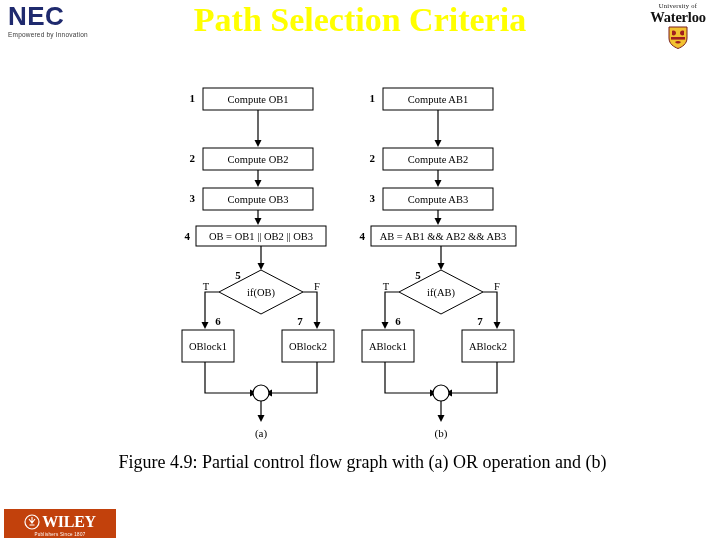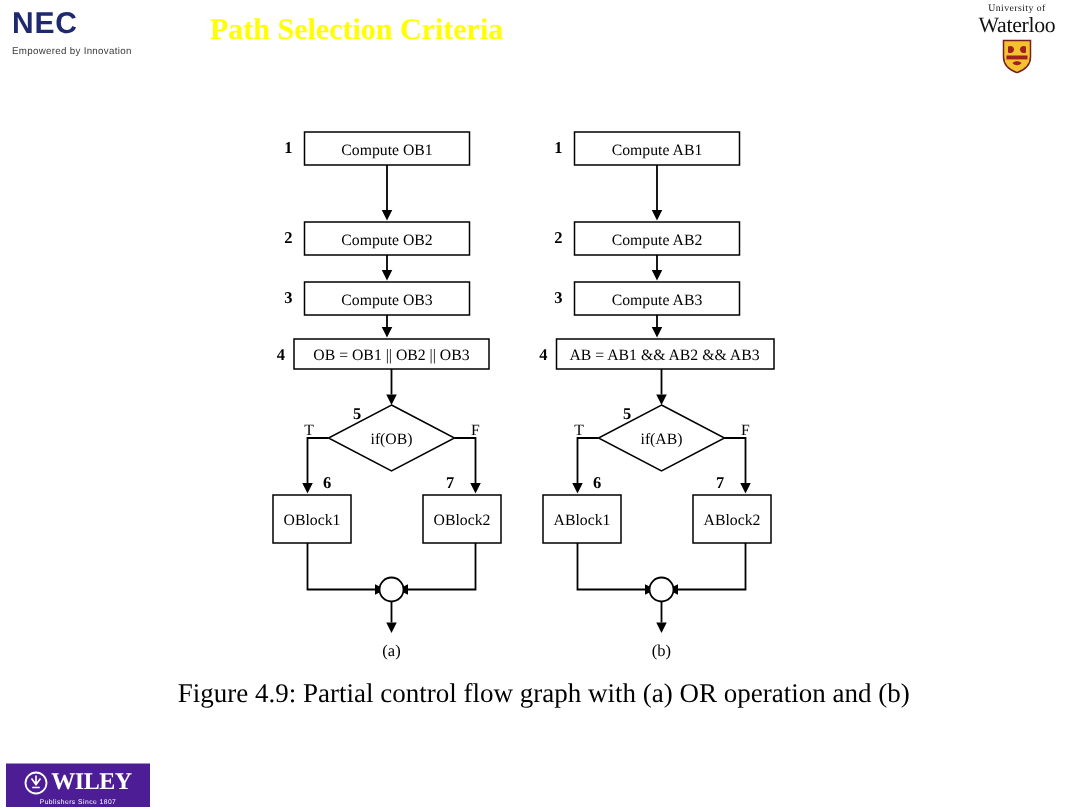--- a/index.html
+++ b/index.html
@@ -23,62 +23,63 @@
   }
 
   #nec-logo {
     position: absolute;
     left: 8px; top: 6px;
     width: 130px; height: 36px;
   }
   #nec-wordmark {
     font-family: "Liberation Sans", sans-serif;
     font-weight: bold;
-    font-size: 20px;
+    font-size: 26px;
     letter-spacing: 0.5px;
     color: #1f2a6e;
     line-height: 20px;
   }
   #nec-tagline {
     font-family: "Liberation Sans", sans-serif;
     font-size: 6.5px;
     color: #3a3a3a;
     margin-top: 5px;
     letter-spacing: 0.2px;
   }
 
   #slide-title {
     position: absolute;
     left: 140px; top: 0px;
     width: 440px; height: 44px;
     line-height: 40px;
-    font-family: "Liberation Serif", serif;
-    font-weight: bold;
-    font-size: 20px;
+    text-align: center;
+    font-family: "Liberation Serif", serif;
+    font-weight: bold;
+    font-size: 34px;
     color: #FFFF00;
     white-space: nowrap;
   }
 
   #waterloo-logo {
     position: absolute;
     left: 640px; top: 2px;
     width: 76px; height: 52px;
     text-align: center;
   }
   #waterloo-univ {
     font-family: "Liberation Serif", serif;
     font-size: 6.5px;
     color: #111;
     line-height: 8px;
     letter-spacing: 0.3px;
   }
   #waterloo-name {
     font-family: "Liberation Serif", serif;
     font-size: 14.5px;
-    font-weight: normal;
+    font-weight: bold;
     color: #111;
     line-height: 15px;
     letter-spacing: -0.2px;
   }
   #waterloo-shield {
     margin: 1px auto 0 auto;
     width: 20px; height: 23px;
   }
 
   
@@ -129,22 +130,22 @@
 
   
   #footer {
     position: absolute;
     left: 0; top: 508px;
     width: 720px; height: 32px;
   }
   #wiley-logo {
     position: absolute;
     left: 4px; top: 1px;
-    width: 96px; height: 29px;
-    background: #4c1d95;
+    width: 112px; height: 29px;
+    background: #c2410c;
     color: #ffffff;
     text-align: center;
   }
   #wiley-row {
     display: flex;
     align-items: center;
     justify-content: center;
     height: 20px;
     padding-top: 3px;
   }

